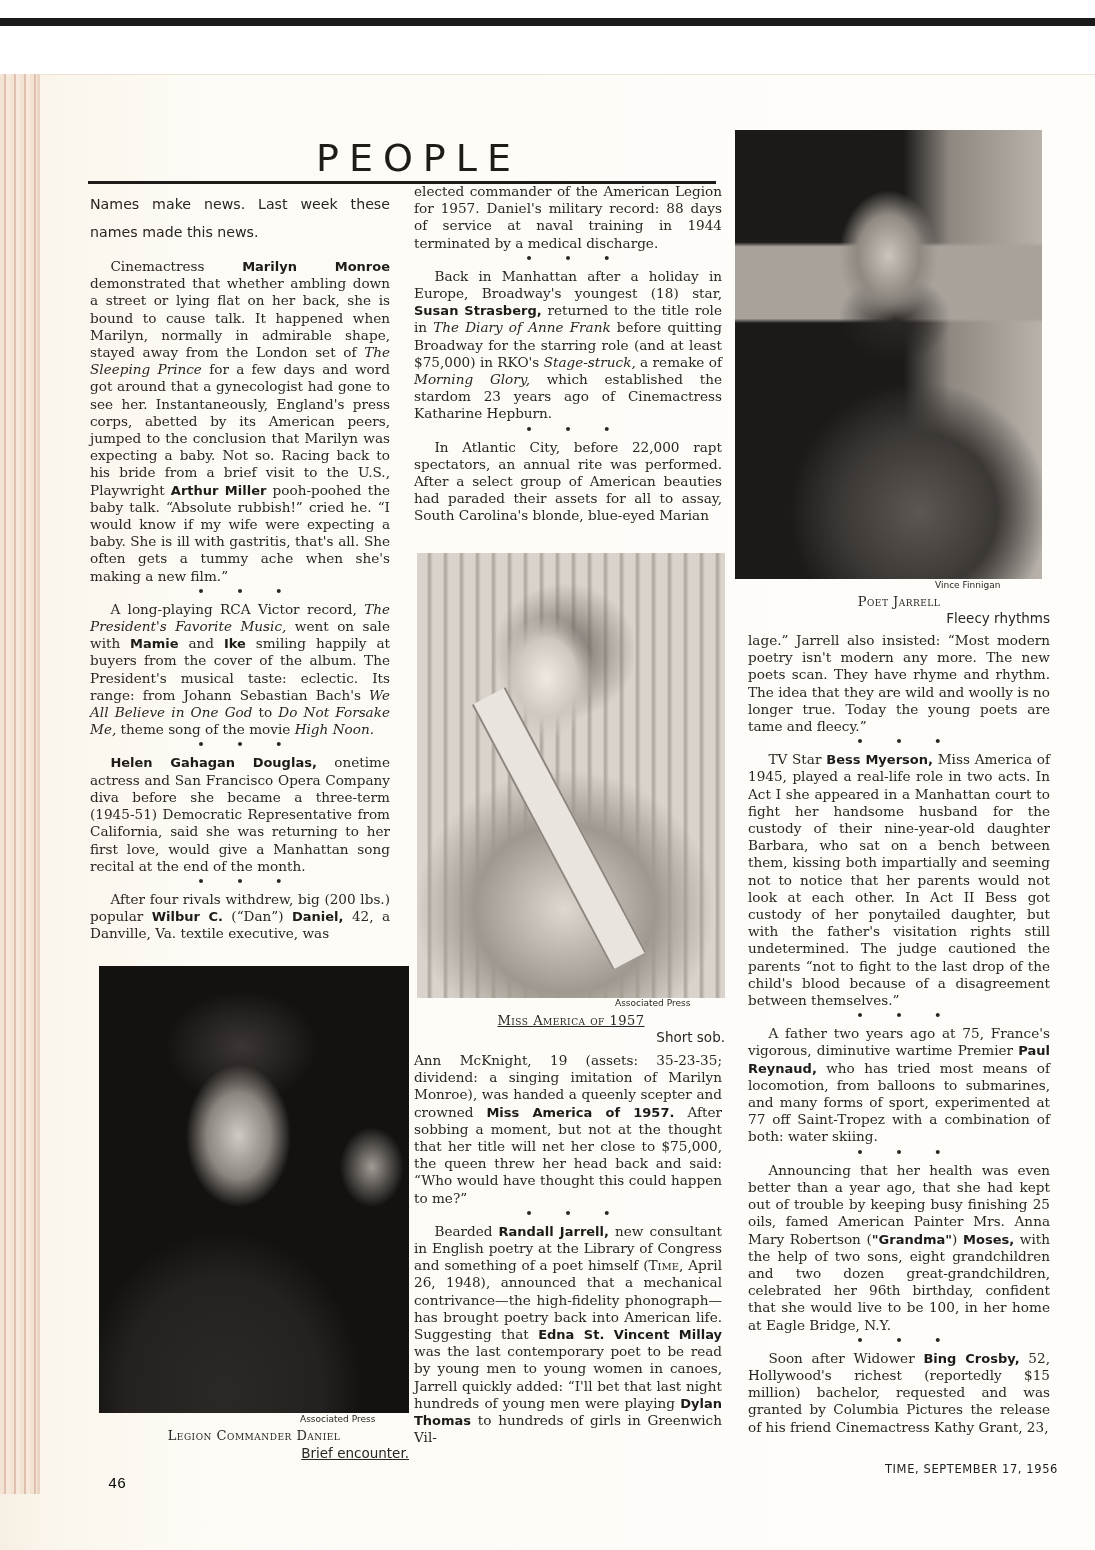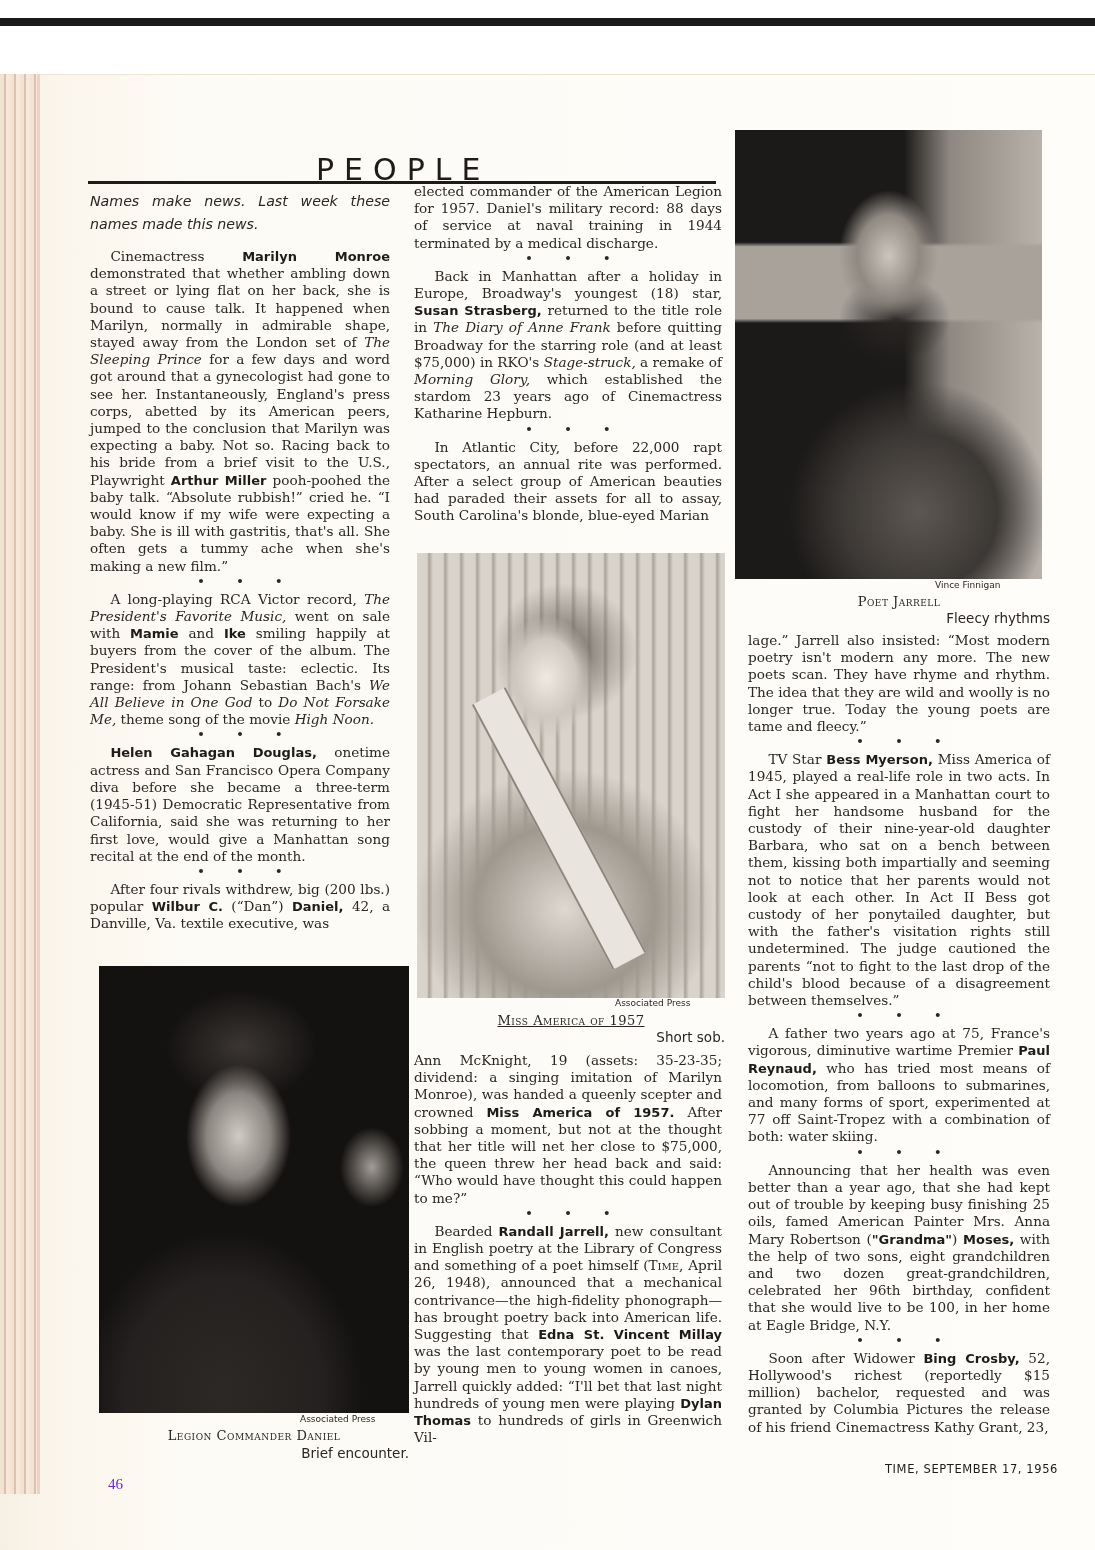--- a/index.html
+++ b/index.html
@@ -15,32 +15,32 @@
       background: linear-gradient(90deg, #f7efe4 0px, #fbf6ec 60px, #fdfbf6 200px, #fefdfa 100%);
       border-top: 1px solid #efe3d3;
     }
     .page-edges {
       position: absolute; left: 0; top: 74px; width: 40px; height: 1420px;
       background: repeating-linear-gradient(90deg, #f3e3d2 0px, #f3e3d2 4px, #c99a8a 5px, #f6e8da 6px, #f6e8da 10px);
     }
     .page-edges::after { content:""; position:absolute; right:0; top:0; width:3px; height:100%; background:#e9d5c1; }
 
     .section-title {
-      position: absolute; left: 316px; top: 152px;
-      font-family: "DejaVu Sans", sans-serif; font-size: 30px; letter-spacing: 10px; color: #1e1b18;
+      position: absolute; left: 316px; top: 136px;
+      font-family: "DejaVu Sans", sans-serif; font-size: 38px; letter-spacing: 10px; color: #1e1b18;
     }
     .title-rule { position: absolute; left: 88px; top: 181px; width: 628px; height: 3px; background: #1e1b18; }
 
     .col { position: absolute; font-size: 13.6px; line-height: 17.2px; text-align: justify; }
     .col p { margin: 0; text-indent: 1.5em; hyphens: manual; }
     .col p.noindent { text-indent: 0; }
     .col b { font-family: "DejaVu Sans", sans-serif; font-weight: bold; font-size: 13px; color: #1e1b18; }
     .col i { font-style: italic; }
     .sc { font-variant: small-caps; }
-    .intro { font-family: "DejaVu Sans", sans-serif; font-size: 14.2px; line-height: 23px; text-indent: 0 !important; text-align: justify; color: #2a2522; font-style: italic; }
+    .intro { font-family: "DejaVu Sans", sans-serif; font-size: 14.2px; line-height: 28px; text-indent: 0 !important; text-align: justify; color: #2a2522; }
     .dots { text-align: center; letter-spacing: 14px; font-weight: bold; font-size: 11px; line-height: 12px; margin: 1px 0 3px 0; padding-left: 14px; }
     .gap { height: 12px; }
 
     .col1 { left: 90px; top: 190px; width: 300px; }
     .col2 { left: 414px; top: 183px; width: 308px; }
     .col2b { left: 414px; top: 1052px; width: 308px; }
     .col3 { left: 748px; top: 632px; width: 302px; }
 
     .photo { position: absolute; overflow: hidden; }
     .photo-daniel {
@@ -69,21 +69,21 @@
       background: radial-gradient(ellipse 62px 82px at 50% 28%, #cbc5be 0%, #8f8982 50%, transparent 80%),
                   radial-gradient(ellipse 70px 55px at 52% 42%, #2a2624 0%, transparent 80%),
                   radial-gradient(ellipse 130px 130px at 60% 85%, #5c5752 0%, #3c3835 60%, transparent 100%),
                   linear-gradient(180deg, transparent 0%, transparent 25%, #a8a29b 26%, #a8a29b 42%, transparent 43%),
                   linear-gradient(90deg, #1c1a19 0%, #1c1a19 55%, #8e8881 70%, #b8b2ab 100%);
     }
     .credit { position: absolute; font-family: "DejaVu Sans", sans-serif; font-size: 9px; color: #2a2522; }
     .cap-title { position: absolute; font-size: 13px; letter-spacing: 0.5px; text-align: center; font-variant: small-caps; color: #2a2522; }
     .cap-sub { position: absolute; font-family: "DejaVu Sans", sans-serif; font-size: 13.5px; text-align: right; color: #2a2522; }
 
-    .page-num { position: absolute; left: 108px; top: 1476px; font-family: Liberation Serif, serif; font-size: 15px; color: #6d28d9; }
+    .page-num { position: absolute; left: 108px; top: 1476px; font-family: Liberation Mono, monospace; font-size: 15px; color: #000000; }
     .footer { position: absolute; left: 885px; top: 1462px; font-family: "DejaVu Sans", sans-serif; font-size: 11.5px; letter-spacing: 0.6px; color: #1e1b18; }
   </style>
 </head>
 <body>
 
 <div class="top-bar"></div>
 <div class="page"></div>
 <div class="page-edges"></div>
 
 <div class="section-title">PEOPLE</div>
@@ -97,21 +97,21 @@
   <p><span>A long-playing RCA Victor record, </span><i>The President's Favorite Music,</i><span> went on sale with </span><b>Mamie</b><span> and </span><b>Ike</b><span> smiling happily at buyers from the cover of the album. The President's musical taste: eclectic. Its range: from Johann Sebastian Bach's </span><i>We All Believe in One God</i><span> to </span><i>Do Not Forsake Me,</i><span> theme song of the movie </span><i>High Noon.</i></p>
   <div class="dots">• • •</div>
   <p><b>Helen Gahagan Douglas,</b><span> onetime actress and San Francisco Opera Company diva before she became a three-term (1945-51) Democratic Representative from California, said she was returning to her first love, would give a Manhattan song recital at the end of the month.</span></p>
   <div class="dots">• • •</div>
   <p><span>After four rivals withdrew, big (200 lbs.) popular </span><b>Wilbur C.</b><span> (“Dan”) </span><b>Daniel,</b><span> 42, a Danville, Va. textile executive, was</span></p>
 </div>
 
 <div class="photo photo-daniel"></div>
 <div class="credit" style="left:300px; top:1414px; width:110px;">Associated Press</div>
 <div class="cap-title" style="left:99px; top:1428px; width:310px;text-align:center;">Legion Commander Daniel</div>
-<div class="cap-sub" style="left:99px; top:1445px; width:310px;">Brief encounter.</div>
+<div class="cap-sub" style="left:99px; top:1445px; width:310px;text-decoration:underline;">Brief encounter.</div>
 
 <div class="col col2">
   <p class="noindent">elected commander of the American Legion for 1957. Daniel's military record: 88 days of service at naval training in 1944 terminated by a medical discharge.</p>
   <div class="dots">• • •</div>
   <p><span>Back in Manhattan after a holiday in Europe, Broadway's youngest (18) star, </span><b>Susan Strasberg,</b><span> returned to the title role in </span><i>The Diary of Anne Frank</i><span> before quitting Broadway for the starring role (and at least $75,000) in RKO's </span><i>Stage-struck,</i><span> a remake of </span><i>Morning Glory,</i><span> which established the stardom 23 years ago of Cinemactress Katharine Hepburn.</span></p>
   <div class="dots">• • •</div>
   <p>In Atlantic City, before 22,000 rapt spectators, an annual rite was performed. After a select group of American beauties had paraded their assets for all to assay, South Carolina's blonde, blue-eyed Marian</p>
 </div>
 
 <div class="photo photo-missam">

